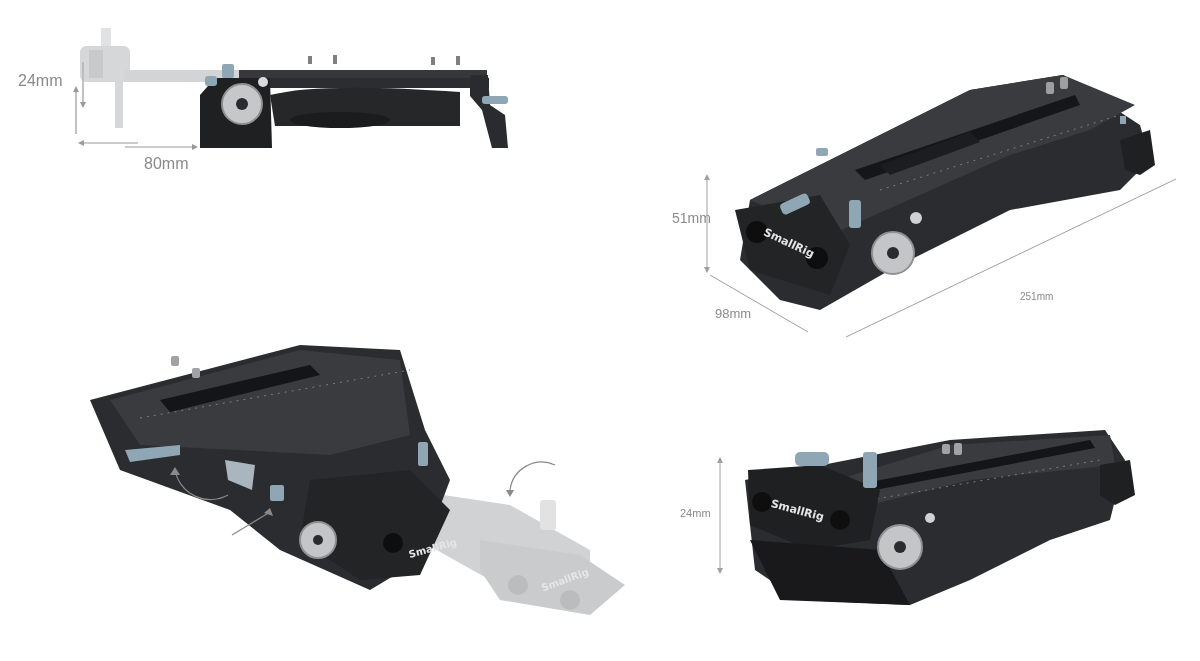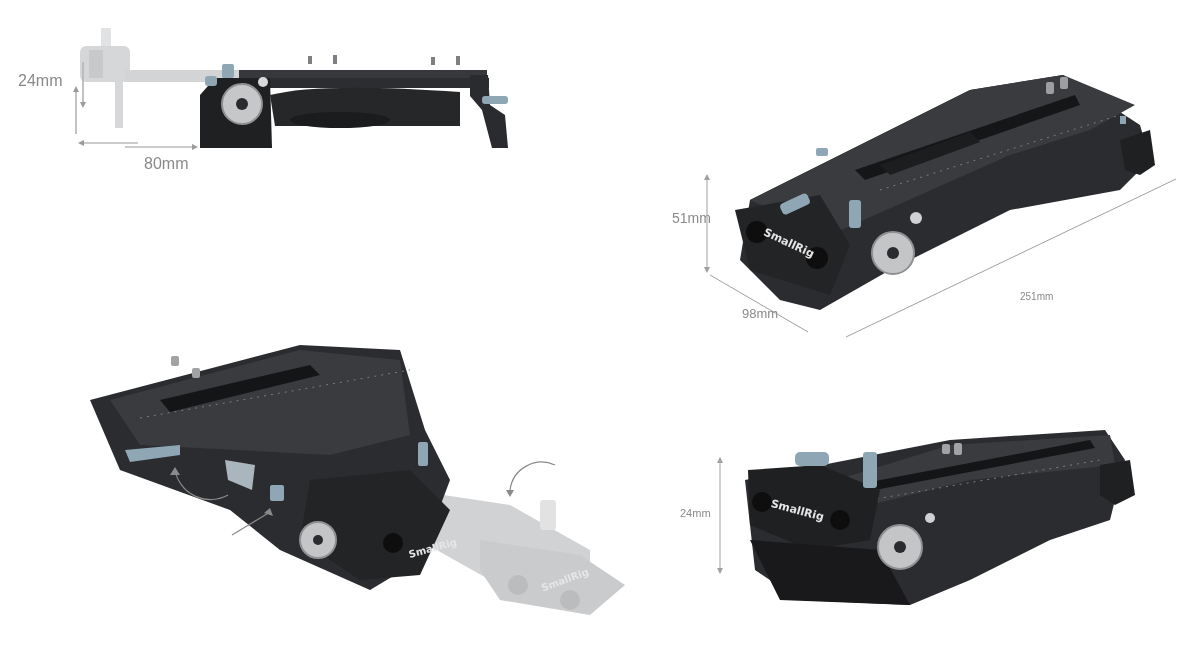--- a/index.html
+++ b/index.html
@@ -82,21 +82,21 @@
     <circle cx="236" cy="158" r="6" fill="#cfd1d3"></circle>
 
     <rect x="100" y="138" width="30" height="12" rx="4" fill="#8fa6b4" transform="rotate(-25 115 144)"></rect>
     <rect x="169" y="140" width="12" height="28" rx="3" fill="#8fa6b4"></rect>
     <rect x="136" y="88" width="12" height="8" rx="2" fill="#8fa6b4"></rect>
     <rect x="440" y="56" width="6" height="8" fill="#8fa6b4"></rect>
 
     <path d="M440,80 L470,70 L475,105 L460,115 L445,110 Z" fill="#1f2022"></path>
   </svg>
   <span class="dim" style="left:-8px;top:150px;font-size:14px;">51mm</span>
-  <span class="dim" style="left:35px;top:246px;font-size:13px;margin-left:27px;">98mm</span>
+  <span class="dim" style="left:35px;top:246px;font-size:13px;">98mm</span>
   <span class="dim" style="left:340px;top:199px;font-size:10px;margin-top:32px;">251mm</span>
 </div>
 
 <div class="view" style="left:80px;top:340px;width:560px;height:290px;">
   <svg width="560" height="290">
 
     <g opacity="0.45">
       <path d="M330,150 L430,165 L510,210 L510,255 L410,240 L330,195 Z" fill="#9a9c9e"></path>
       <path d="M400,200 L500,215 L545,245 L510,275 L420,260 L400,230 Z" fill="#8c8e90"></path>
       <circle cx="438" cy="245" r="10" fill="#6a6c6e"></circle>

